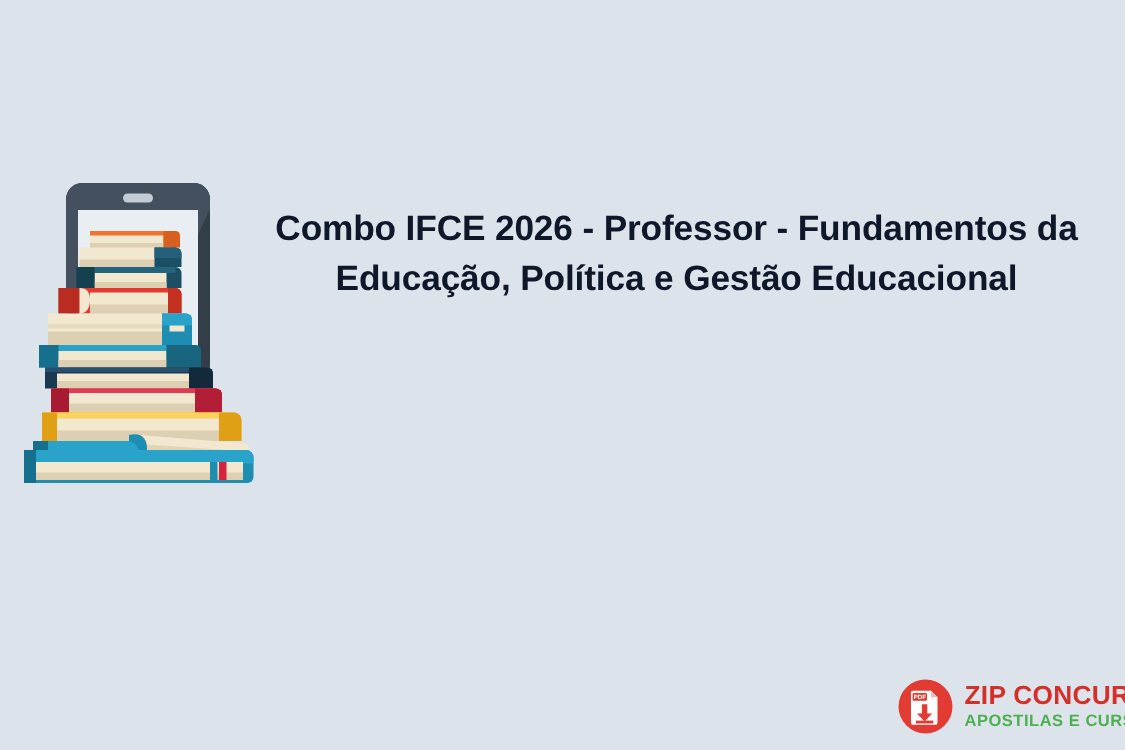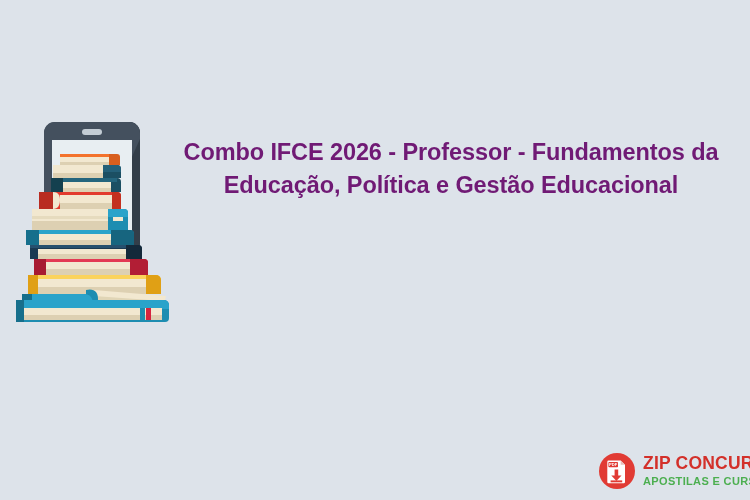--- a/index.html
+++ b/index.html
@@ -38,21 +38,21 @@
   #product-title {
     position: absolute;
     left: 168px;
     top: 136px;
     width: 566px;
     text-align: center;
     font-family: "Liberation Sans", sans-serif;
     font-size: 23.5px;
     font-weight: 700;
     line-height: 33px;
-    color: #701a75;
+    color: #0f172a;
     letter-spacing: -0.1px;
   }
 
   
   #brand-logo {
     position: absolute;
     left: 598px;
     top: 449px;
     width: 148px;
     height: 44px;

